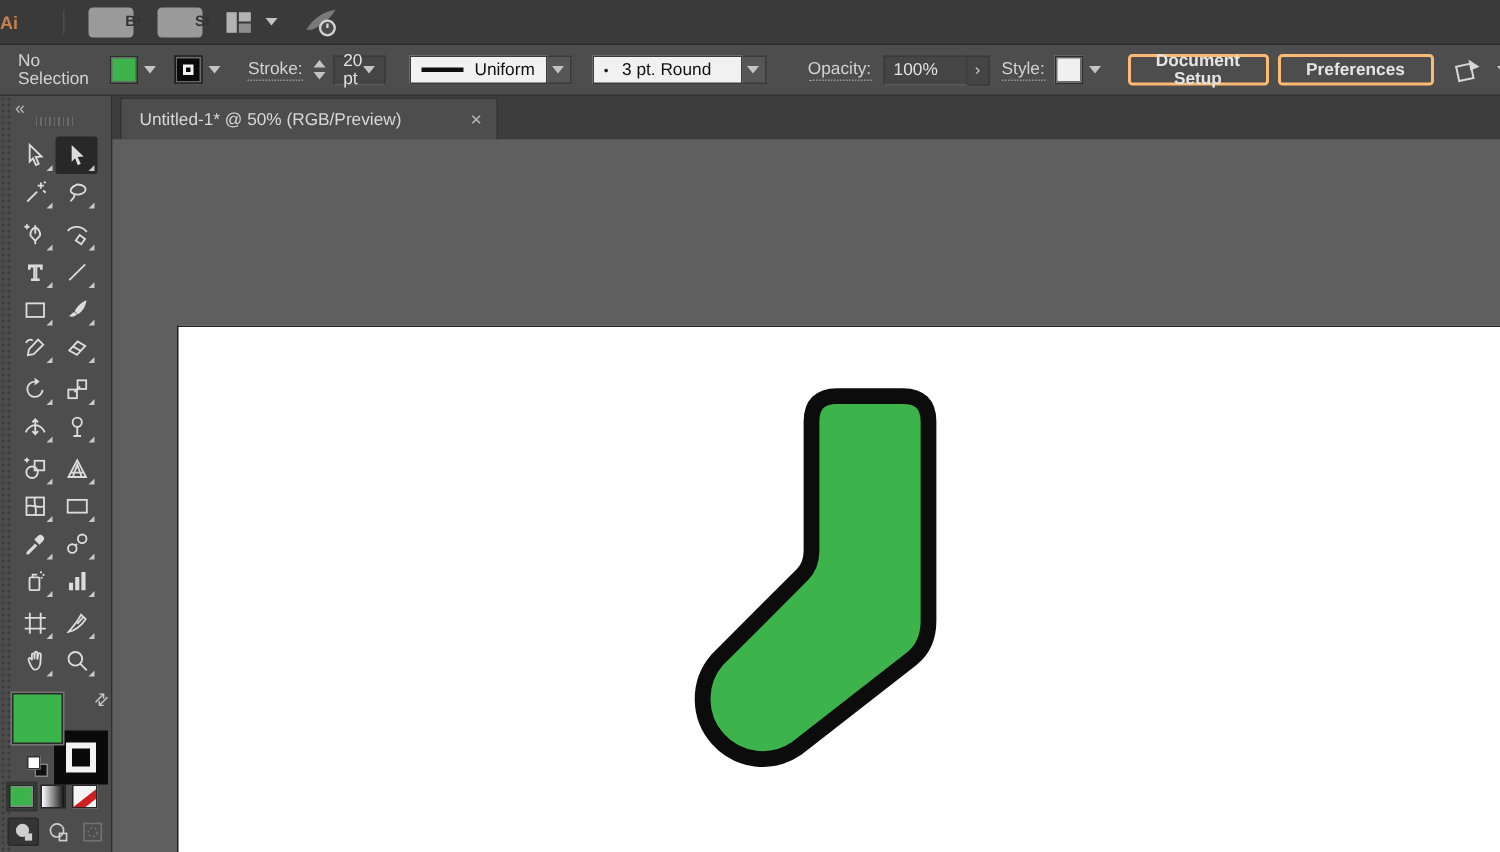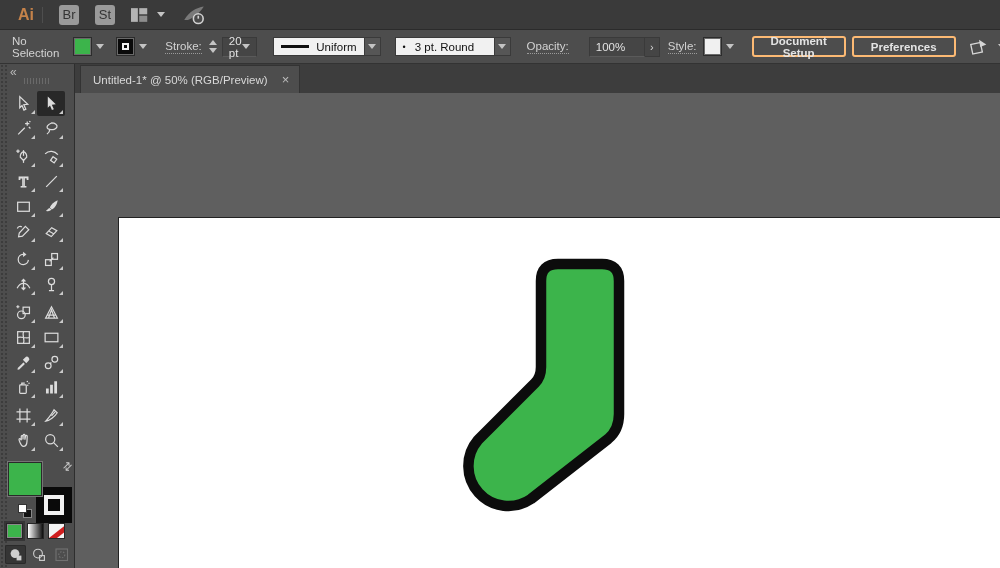--- a/index.html
+++ b/index.html
@@ -3,26 +3,26 @@
 <meta charset="utf-8">
 <style>
   * { margin:0; padding:0; box-sizing:border-box; }
   html,body { width:1000px; height:568px; overflow:hidden; }
   body { font-family:"Liberation Sans", sans-serif; background:#5f5f5f; position:relative;
          -webkit-font-smoothing:antialiased; }
 
   
   #app-bar { position:absolute; left:0; top:0; width:1000px; height:30px; background:#3a3a3a;
              display:flex; align-items:center; border-bottom:1px solid #2b2b2b; }
-  #ai-logo { width:34px; text-align:right; color:#c5824a; font-size:16px; font-weight:bold; }
+  #ai-logo { width:34px; text-align:left; color:#c5824a; font-size:12px; font-weight:bold; }
   .menu-item { color:#d4d4d4; font-size:12.5px; padding:0 11px; line-height:29px; cursor:default; }
   .menubar-divider { width:1px; height:16px; background:#4e4e4e; margin:0 8px; }
   .appbar-chip { width:20px; height:20px; background:#9a9a9a; color:#333; border-radius:3px;
-                 font-size:13px; font-weight:normal; display:flex; align-items:center; justify-content:center;
-                 margin:0 8px; }
+                 font-size:10px; font-weight:bold; display:flex; align-items:center; justify-content:center;
+                 margin:0 8px;padding-left:30px; }
   .appbar-icon { display:flex; align-items:center; margin:0 6px; }
   .chev { display:inline-block; width:0; height:0; border-left:4px solid transparent;
           border-right:4px solid transparent; border-top:5px solid #c4c4c4; }
 
   
   #control-bar { position:absolute; left:0; top:30px; width:1000px; height:34px; background:#4d4d4d;
                  border-bottom:1px solid #333; display:flex; align-items:center; font-size:11.5px; color:#d3d3d3; }
   .grip-strip { width:9px; height:100%; background-image:radial-gradient(#3c3c3c 1px, transparent 1.1px);
                 background-size:4px 4px; background-position:1px 2px; }
   .cb-label { margin-left:12px; }
@@ -43,21 +43,21 @@
   .profile-line { width:40px; height:3px; background:#101010; margin-right:7px; }
   .arrow-btn { width:15px; height:20px; background:#454545; border:1px solid #3a3a3a; border-left:none;
                color:#d8d8d8; display:flex; align-items:center; justify-content:center; font-size:11px; }
   .cb-button { height:21px; border:2px solid #fdba74; border-radius:3px; padding:0 17px; color:#e4e4e4;
                font-size:11.5px; font-weight:bold; display:flex; align-items:center; background:transparent; }
 
   
   #tab-strip { position:absolute; left:75px; top:64px; width:925px; height:29px; background:#3d3d3d;
                display:flex; align-items:flex-end; }
   #doc-tab { margin-left:5px; height:28px; background:#4d4d4d; border:1px solid #333; border-bottom:none;
-             display:flex; align-items:center; padding:0 10px 0 12px; color:#d8d8d8; font-size:11.5px; }
+             display:flex; align-items:center; padding:0 10px 0 12px; color:#d8d8d8; font-size:11.5px;gap:32px; }
   #tab-close { margin-left:14px; color:#bdbdbd; font-size:13px; line-height:1; cursor:default; }
 
   
   #toolbar { position:absolute; left:0; top:64px; width:75px; height:504px; background:#4d4d4d;
              border-right:1px solid #2e2e2e; }
   #toolbar-edge { position:absolute; left:0; top:0; width:8px; height:100%;
                   background-image:radial-gradient(#3c3c3c 1px, transparent 1.1px); background-size:4px 4px; }
   #toolbar-collapse { position:absolute; left:10px; top:1px; color:#bbb; font-size:12px; }
   #toolbar-grip { position:absolute; left:24px; top:14px; width:26px; height:6px;
                   background-image:repeating-linear-gradient(90deg,#6a6a6a 0 1px, transparent 1px 3px); }
@@ -169,22 +169,22 @@
   <span class="cb-group" style="margin-left:14px;">
     <span class="white-field" style="width:100px; gap:9px;">
       <span style="font-size:9px;">•</span>
       <span>3 pt. Round</span>
     </span>
     <span class="chev-btn">
         <span class="chev"></span>
       </span>
   </span>
 
-  <span class="cb-label cb-link" style="margin-left:16px;">Opacity:</span>
-  <span class="cb-group" style="margin-left:20px;">
+  <span class="cb-label cb-link" style="margin-left:28px;">Opacity:</span>
+  <span class="cb-group" style="margin-left:8px;">
     <span class="dark-field" style="width:56px;">
       <span>100%</span>
     </span>
     <span class="arrow-btn">›</span>
   </span>
 
   <span class="cb-label cb-link" style="margin-left:8px;">Style:</span>
   <span class="cb-group" style="margin-left:6px;">
     <span class="swatch-box" style="background:#f0f0f0;"></span>
     <span class="chev combo-chev"></span>

